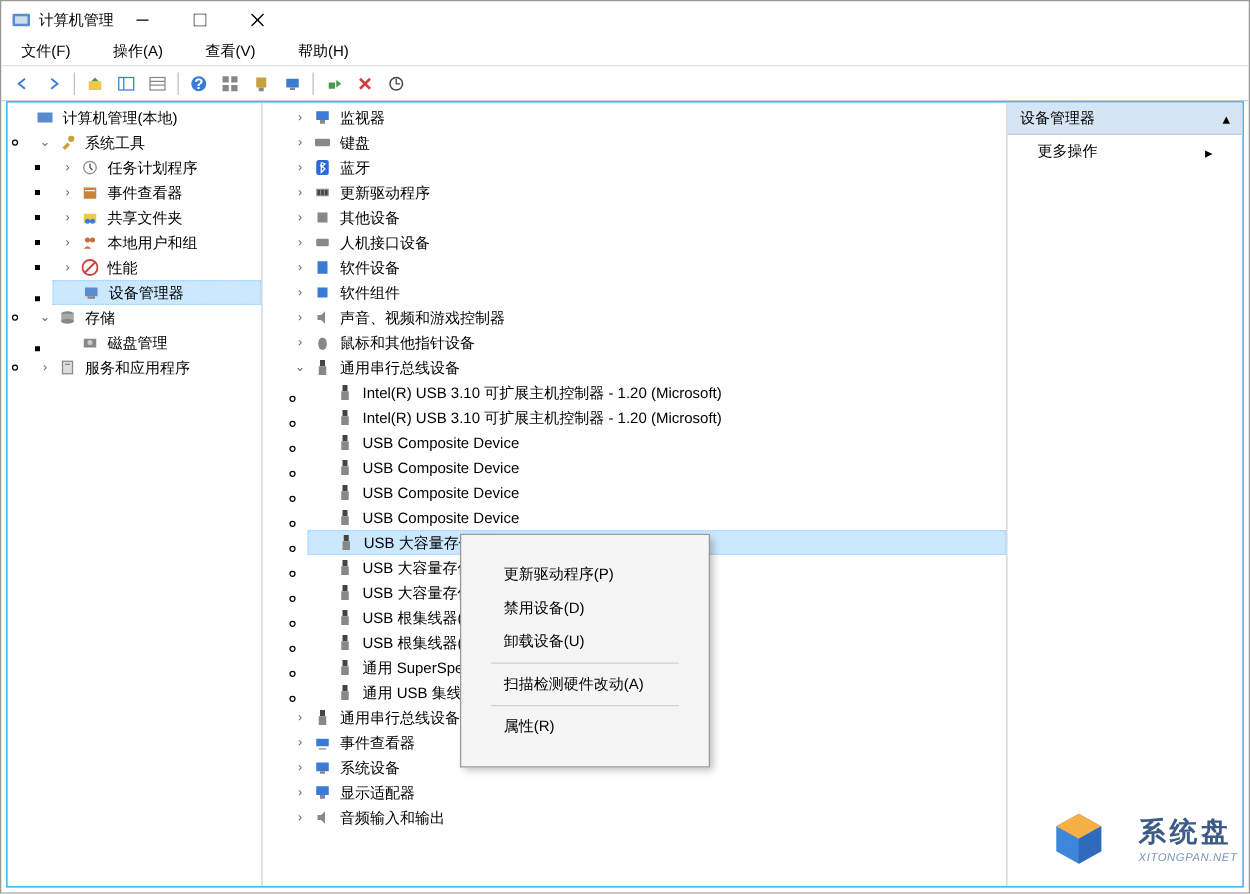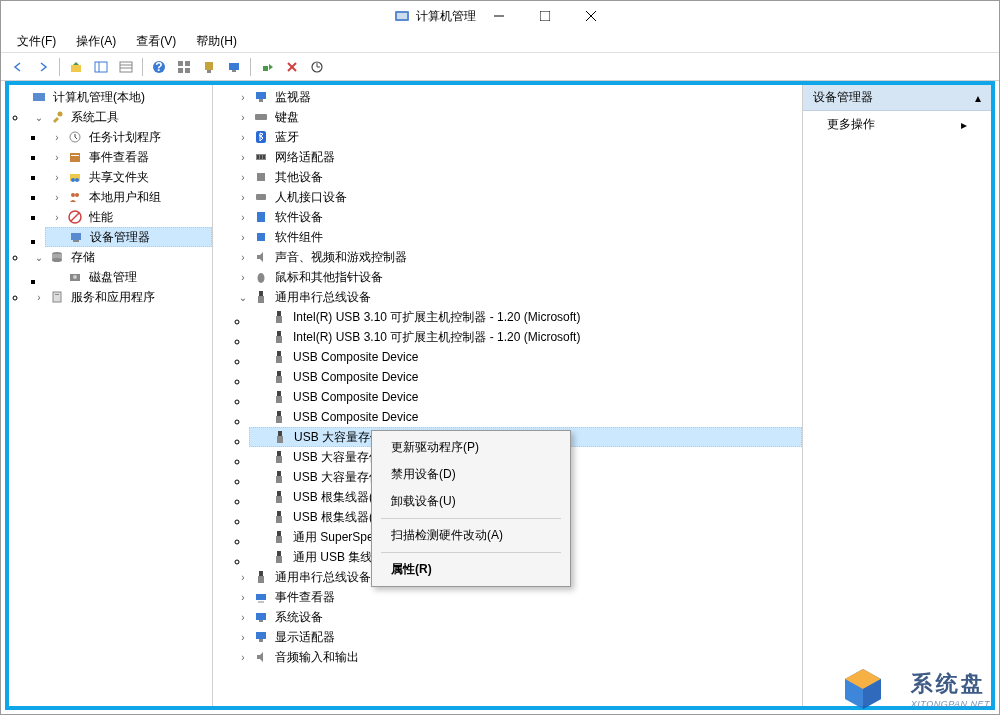--- a/index.html
+++ b/index.html
@@ -1,27 +1,27 @@
 <!DOCTYPE html>
 <html><head>
 <meta charset="utf-8">
 <style>
 * { margin: 0; padding: 0; box-sizing: border-box; font-family: "Microsoft YaHei", "Segoe UI", sans-serif; font-size: 12px; }
 body { background: #fff; width: 1000px; height: 715px; overflow: hidden; position: relative; }
 
 .window { width: 100%; height: 100%; border: 1px solid #999; display: flex; flex-direction: column; background: #fff; }
 
-.titlebar { height: 30px; display: flex; align-items: center; justify-content: center; padding: 0 0 0 8px; }
+.titlebar { height: 30px; display: flex; align-items: center; justify-content: flex-start; padding: 0 0 0 8px; }
 .titlebar-left { display: flex; align-items: center; gap: 6px; }
 .title-icon { width: 16px; height: 16px; display: inline-block; }
 .title-text { font-size: 12px; }
 .titlebar-controls { display: flex; }
 .tb-btn { width: 46px; height: 30px; display: flex; align-items: center; justify-content: center; cursor: default; }
 
-.menubar { height: 22px; display: flex; align-items: center; padding: 0 8px; gap: 4px; border-bottom: 1px solid #e0e0e0; }
+.menubar { height: 22px; display: flex; align-items: center; padding: 0 8px; gap: 18px; border-bottom: 1px solid #e0e0e0; }
 .menu-item { padding: 2px 8px; cursor: default; }
 
 .toolbar { height: 28px; display: flex; align-items: center; padding: 2px 6px; gap: 3px; border-bottom: 1px solid #d0d0d0; }
 .tb-icon { width: 22px; height: 22px; display: flex; align-items: center; justify-content: center; border: 1px solid transparent; }
 .tb-sep { width: 1px; height: 18px; background: #c0c0c0; margin: 0 2px; }
 
 .left-pane { width: 204px; border-right: 1px solid #d0d0d0; overflow-y: auto; padding: 2px 0; }
 .mid-pane { flex: 1; border-right: 1px solid #d0d0d0; overflow-y: auto; padding: 2px 0; position: relative; }
 .right-pane { width: 188px; display: flex; flex-direction: column; }
 
@@ -32,36 +32,36 @@
 .tree { list-style: none; }
 .tree-item { white-space: nowrap; }
 .tree-row { display: flex; align-items: center; height: 20px; padding: 0 4px; cursor: default; }
 .tree-row.selected { background: #cce8ff; border: 1px dotted #99d1ff; height: 20px; }
 .tree-toggle { width: 16px; height: 16px; display: inline-flex; align-items: center; justify-content: center; font-size: 10px; color: #666; }
 .tree-toggle.empty { visibility: hidden; }
 .tree-icon { width: 16px; height: 16px; margin: 0 4px 0 2px; display: inline-flex; align-items: center; justify-content: center; flex-shrink: 0; }
 .tree-label { padding: 0 2px; }
 .tree-children { padding-left: 18px; }
 
-.context-menu { position: absolute; background: #f5f5f5; border: 1px solid #999; box-shadow: 3px 3px 6px rgba(0,0,0,0.25); padding: 3px; min-width: 200px; z-index: 100; }
+.context-menu { position: absolute; background: #f5f5f5; border: 1px solid #999; box-shadow: 3px 3px 6px rgba(0,0,0,0.25); padding: 18px; min-width: 200px; z-index: 100; }
 .ctx-item { padding: 5px 16px; cursor: default; }
 .ctx-sep { height: 1px; background: #d0d0d0; margin: 3px 6px; }
 
-.watermark { position: absolute; right: 10px; bottom: 2px; display: flex; align-items: center; gap: 24px; opacity: 0.9; z-index: 50; pointer-events: none; }
+.watermark { position: absolute; right: 10px; bottom: 20px; display: flex; align-items: center; gap: 24px; opacity: 0.9; z-index: 50; pointer-events: none; }
 .wm-logo { width: 48px; height: 48px; }
 .wm-text { display: flex; flex-direction: column; }
 .wm-cn { font-size: 22px; font-weight: bold; color: #2a4a7a; letter-spacing: 3px; }
 .wm-en { font-size: 9px; color: #6a88b0; letter-spacing: 0.5px; font-style: italic; }
 
 
 .ic-folder { fill: #f0c84a; }
 
 svg { display: block; }
 
-.panes-border { border: 4px solid #0ea5e9; margin: 0 4px 4px 4px; flex: 1; display: flex; overflow: hidden; }
+.panes-border { border: 1px solid #0ea5e9; margin: 0 4px 4px 4px; flex: 1; display: flex; overflow: hidden; }
 </style>
 </head>
 <body>
 
 <div class="window">
 
   <div class="titlebar">
     <div class="titlebar-left">
       <span class="title-icon">
         <svg width="16" height="16" viewBox="0 0 16 16">
@@ -365,21 +365,21 @@
             <div class="tree-row">
               <span class="tree-toggle">›</span>
               <span class="tree-icon">
                 <svg width="14" height="14">
                   <rect x="2" y="4" width="10" height="6" fill="#888"></rect>
                   <rect x="3" y="5" width="2" height="4" fill="#444"></rect>
                   <rect x="6" y="5" width="2" height="4" fill="#444"></rect>
                   <rect x="9" y="5" width="2" height="4" fill="#444"></rect>
                 </svg>
               </span>
-              <span class="tree-label">网络适配器</span>
+              <span class="tree-label">更新驱动程序</span>
             </div>
           </li>
         <li class="tree-item">
             <div class="tree-row">
               <span class="tree-toggle">›</span>
               <span class="tree-icon">
                 <svg width="14" height="14">
                   <rect x="3" y="3" width="8" height="8" fill="#888"></rect>
                 </svg>
               </span>
@@ -672,21 +672,21 @@
           </li>
       </ul>
 
       <div class="context-menu" style="left: 158px; top: 345px;">
         <div class="ctx-item">更新驱动程序(P)</div>
         <div class="ctx-item">禁用设备(D)</div>
         <div class="ctx-item">卸载设备(U)</div>
         <div class="ctx-sep"></div>
         <div class="ctx-item">扫描检测硬件改动(A)</div>
         <div class="ctx-sep"></div>
-        <div class="ctx-item" style="font-weight:bold;">属性(R)</div>
+        <div class="ctx-item" style="font-weight:normal;">属性(R)</div>
       </div>
     </div>
 
     <div class="right-pane">
       <div class="right-section">
         <span>设备管理器</span>
         <span>▴</span>
       </div>
       <div class="right-action">
         <span>更多操作</span>

